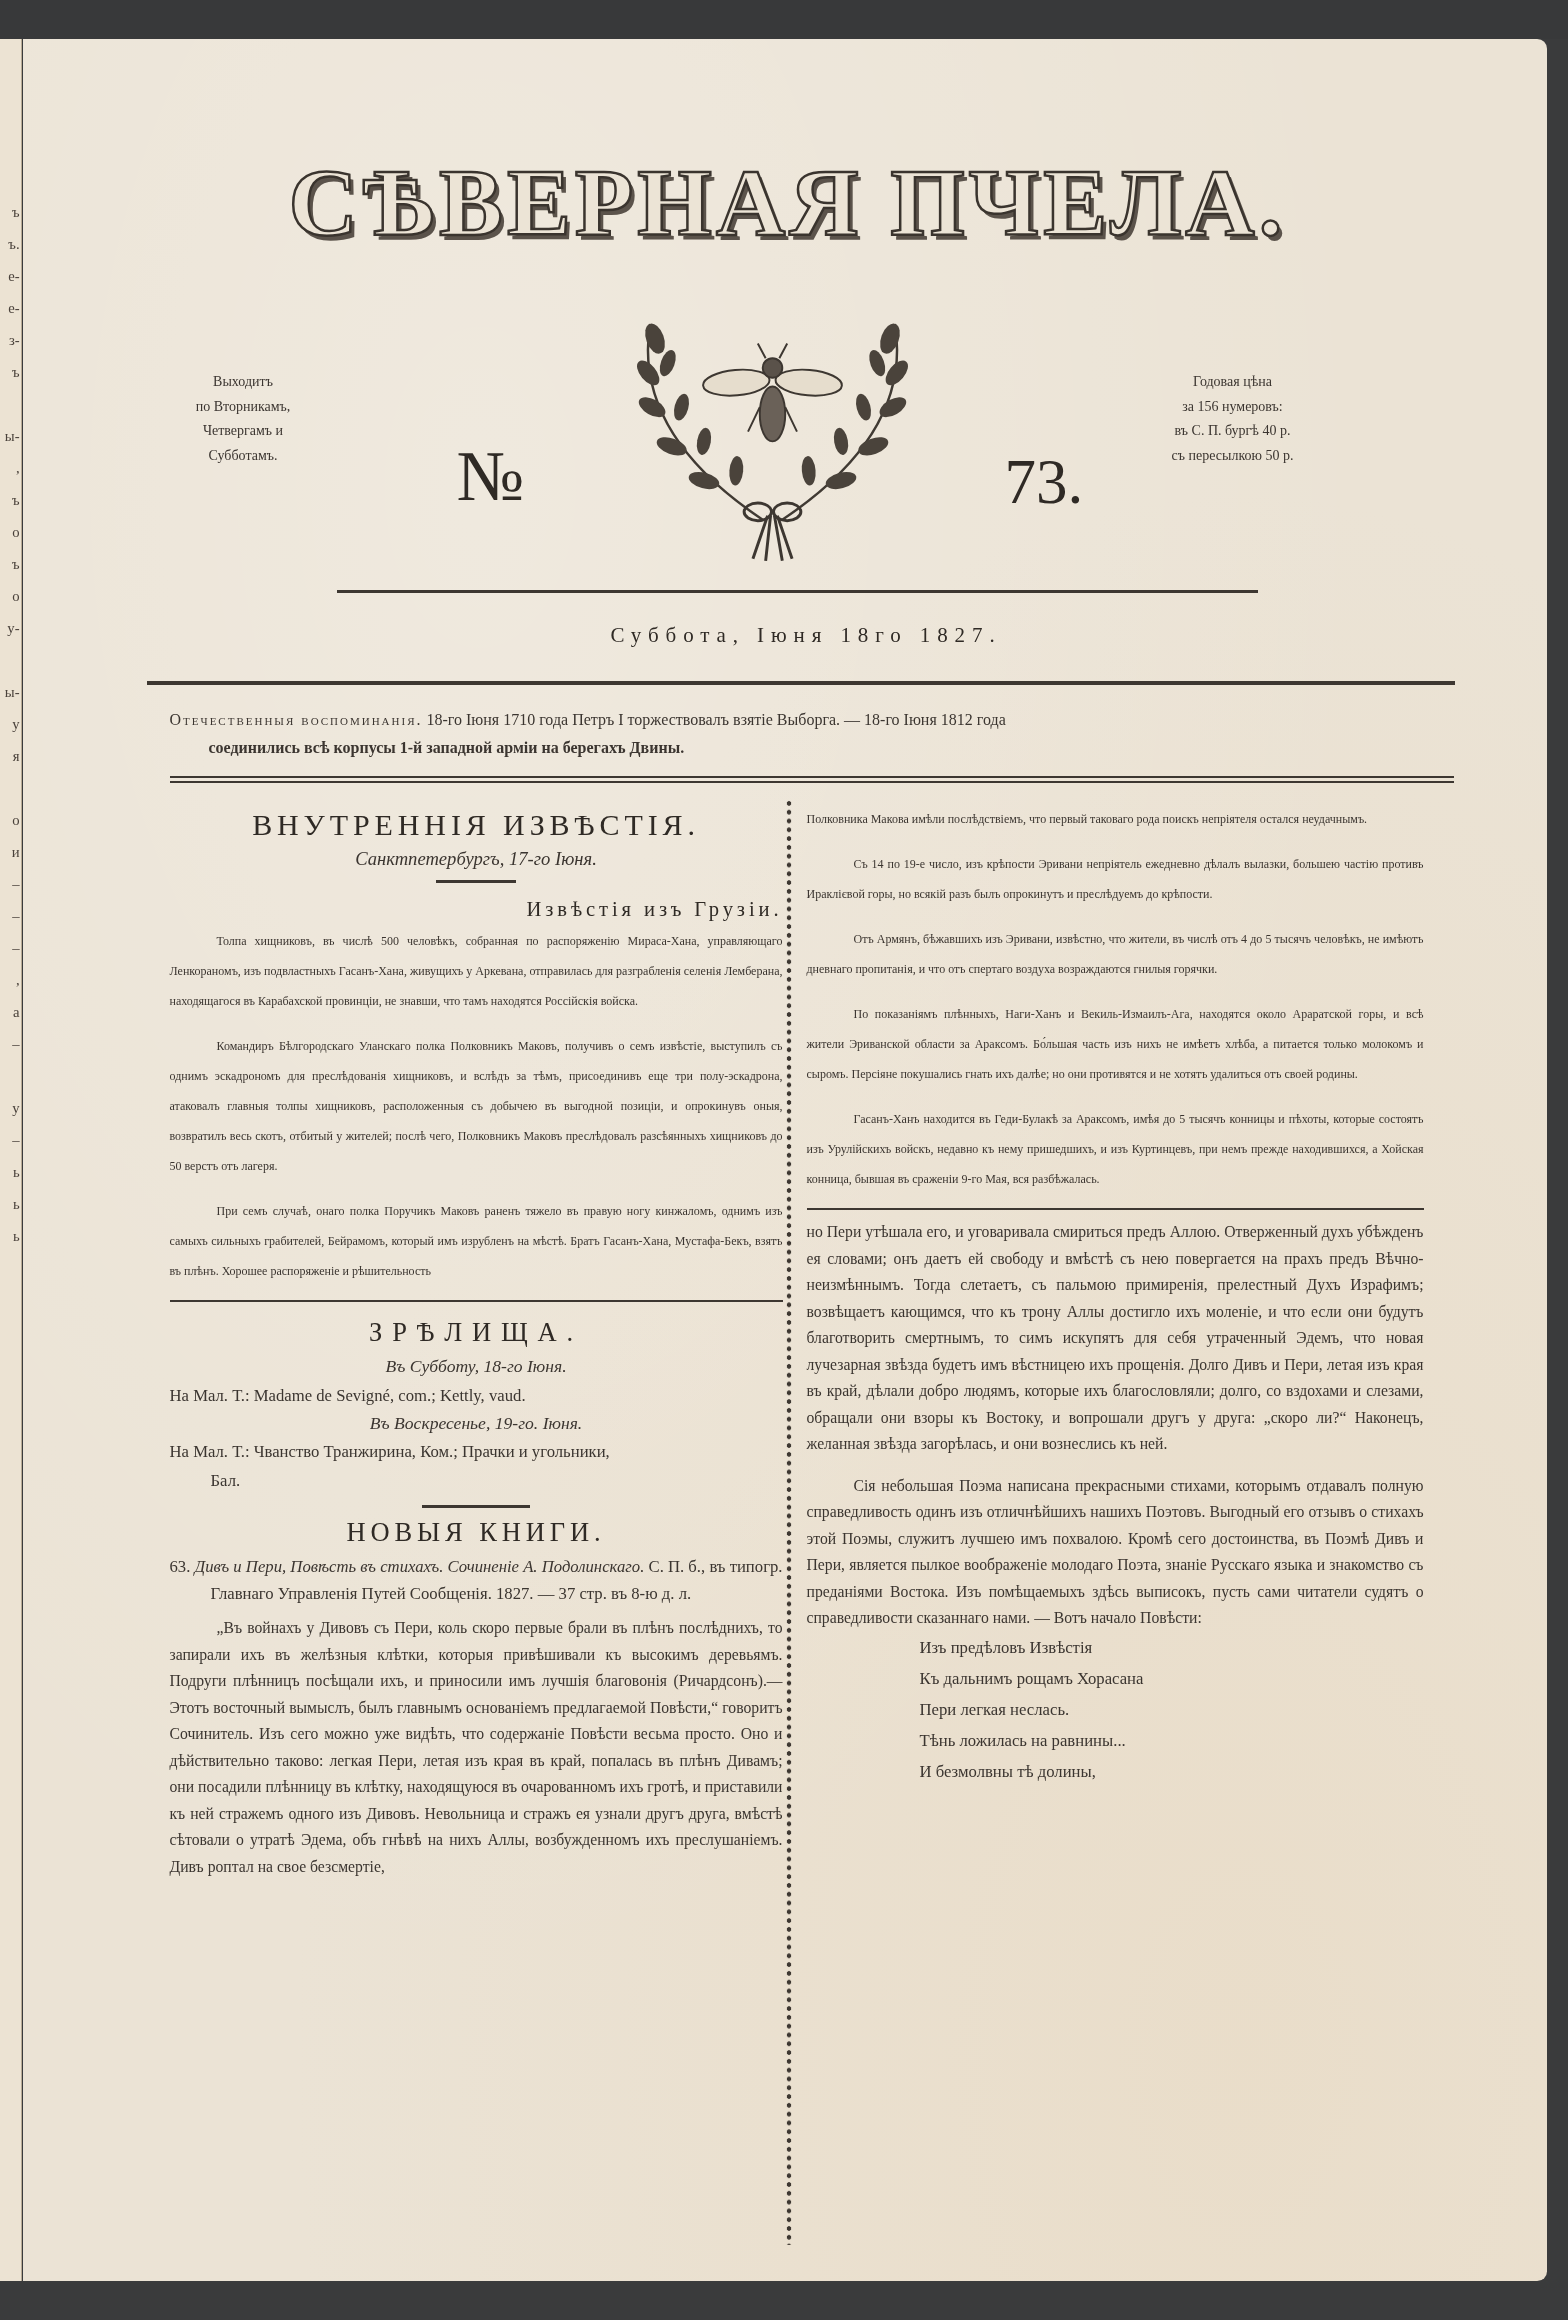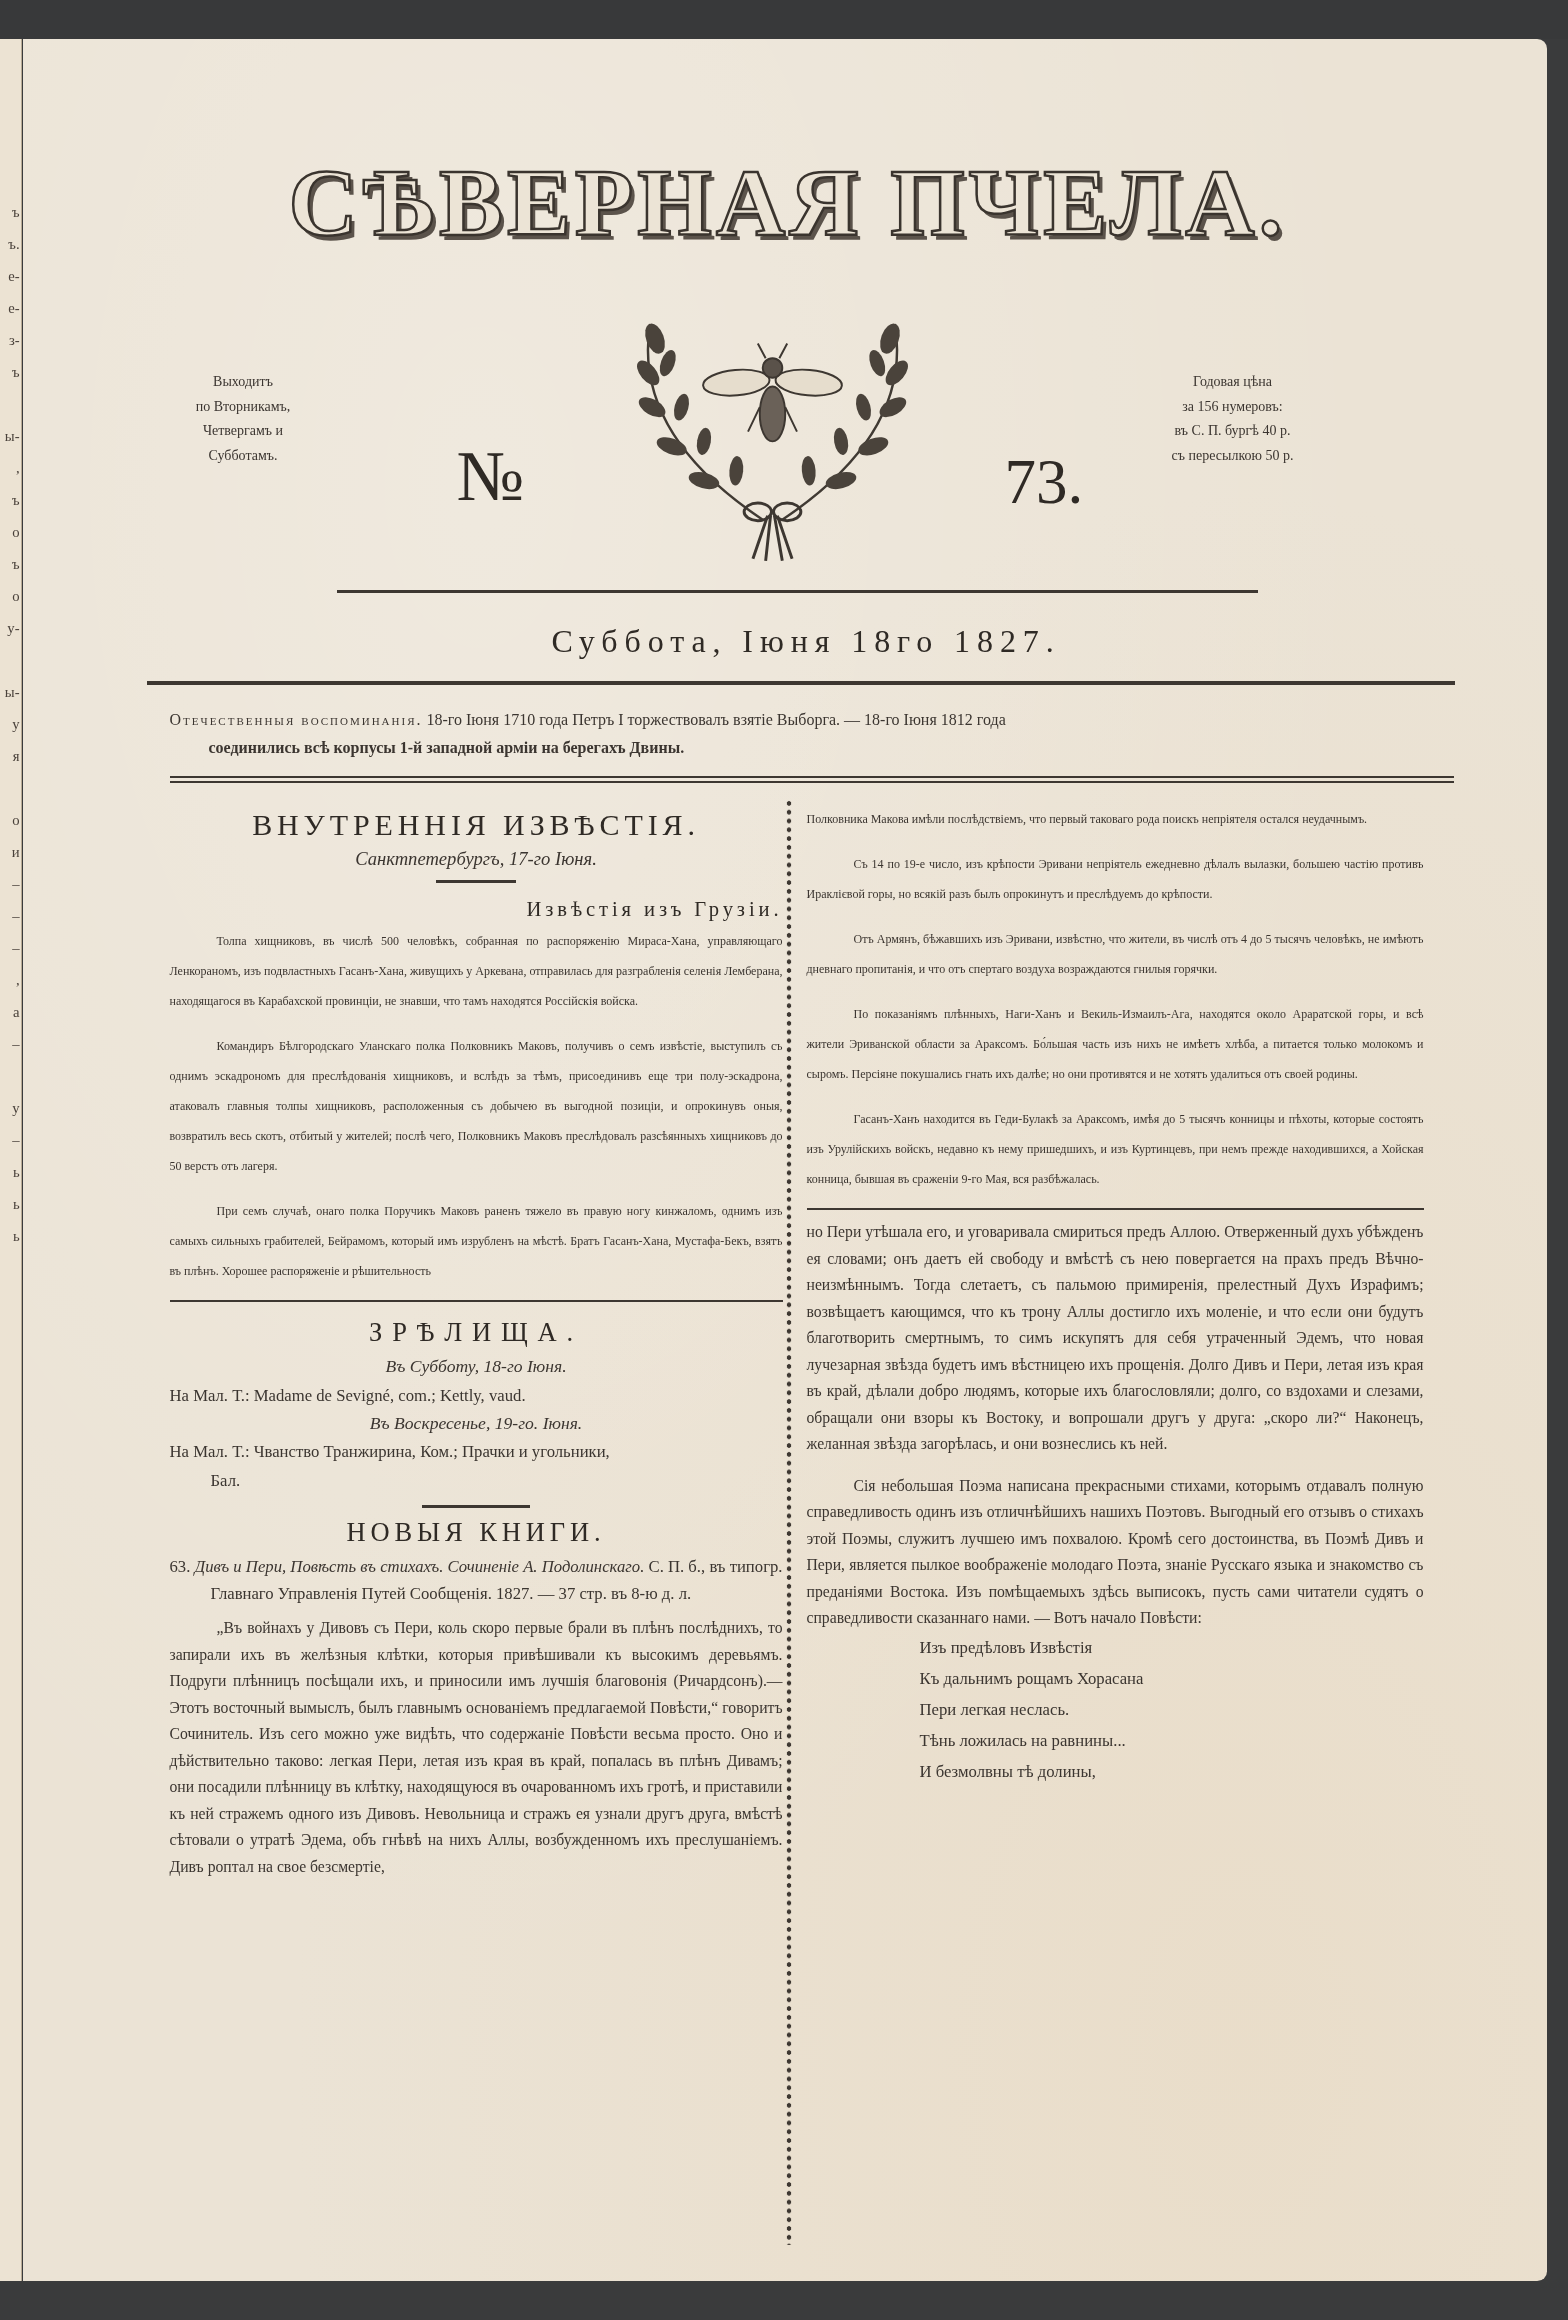--- a/index.html
+++ b/index.html
@@ -51,21 +51,21 @@
   }
   .issue-num {
     position: absolute; left: 951px; top: 412px; font-family: "Liberation Serif", serif;
     font-size: 63px; color: #2f2a25; line-height: 1; margin-left: 31px;
   }
   .emblem { position: absolute; left: 588px; top: 265px; width: 323px; height: 265px; }
 
   .rule { position: absolute; background: #3d3731; }
   .dateline {
     position: absolute; left: 323px; top: 584px; width: 921px; text-align: center;
-    font-family: "Liberation Serif", serif; font-size: 32px; letter-spacing: 6.9px; color: #2f2a25;
+    font-family: "Liberation Serif", serif; font-size: 21px; letter-spacing: 6.9px; color: #2f2a25;
   }
   .memorial {
     position: absolute; left: 147px; top: 667px; width: 1284px;
     font-family: "Liberation Serif", serif; font-size: 16px; line-height: 28px; color: #3b3530;
     text-align: justify;
   }
   .memorial .lead { letter-spacing: 2px; font-variant: small-caps; }
   .memorial .cont { display: block; padding-left: 39px; font-weight: bold; }
 
   .col {

